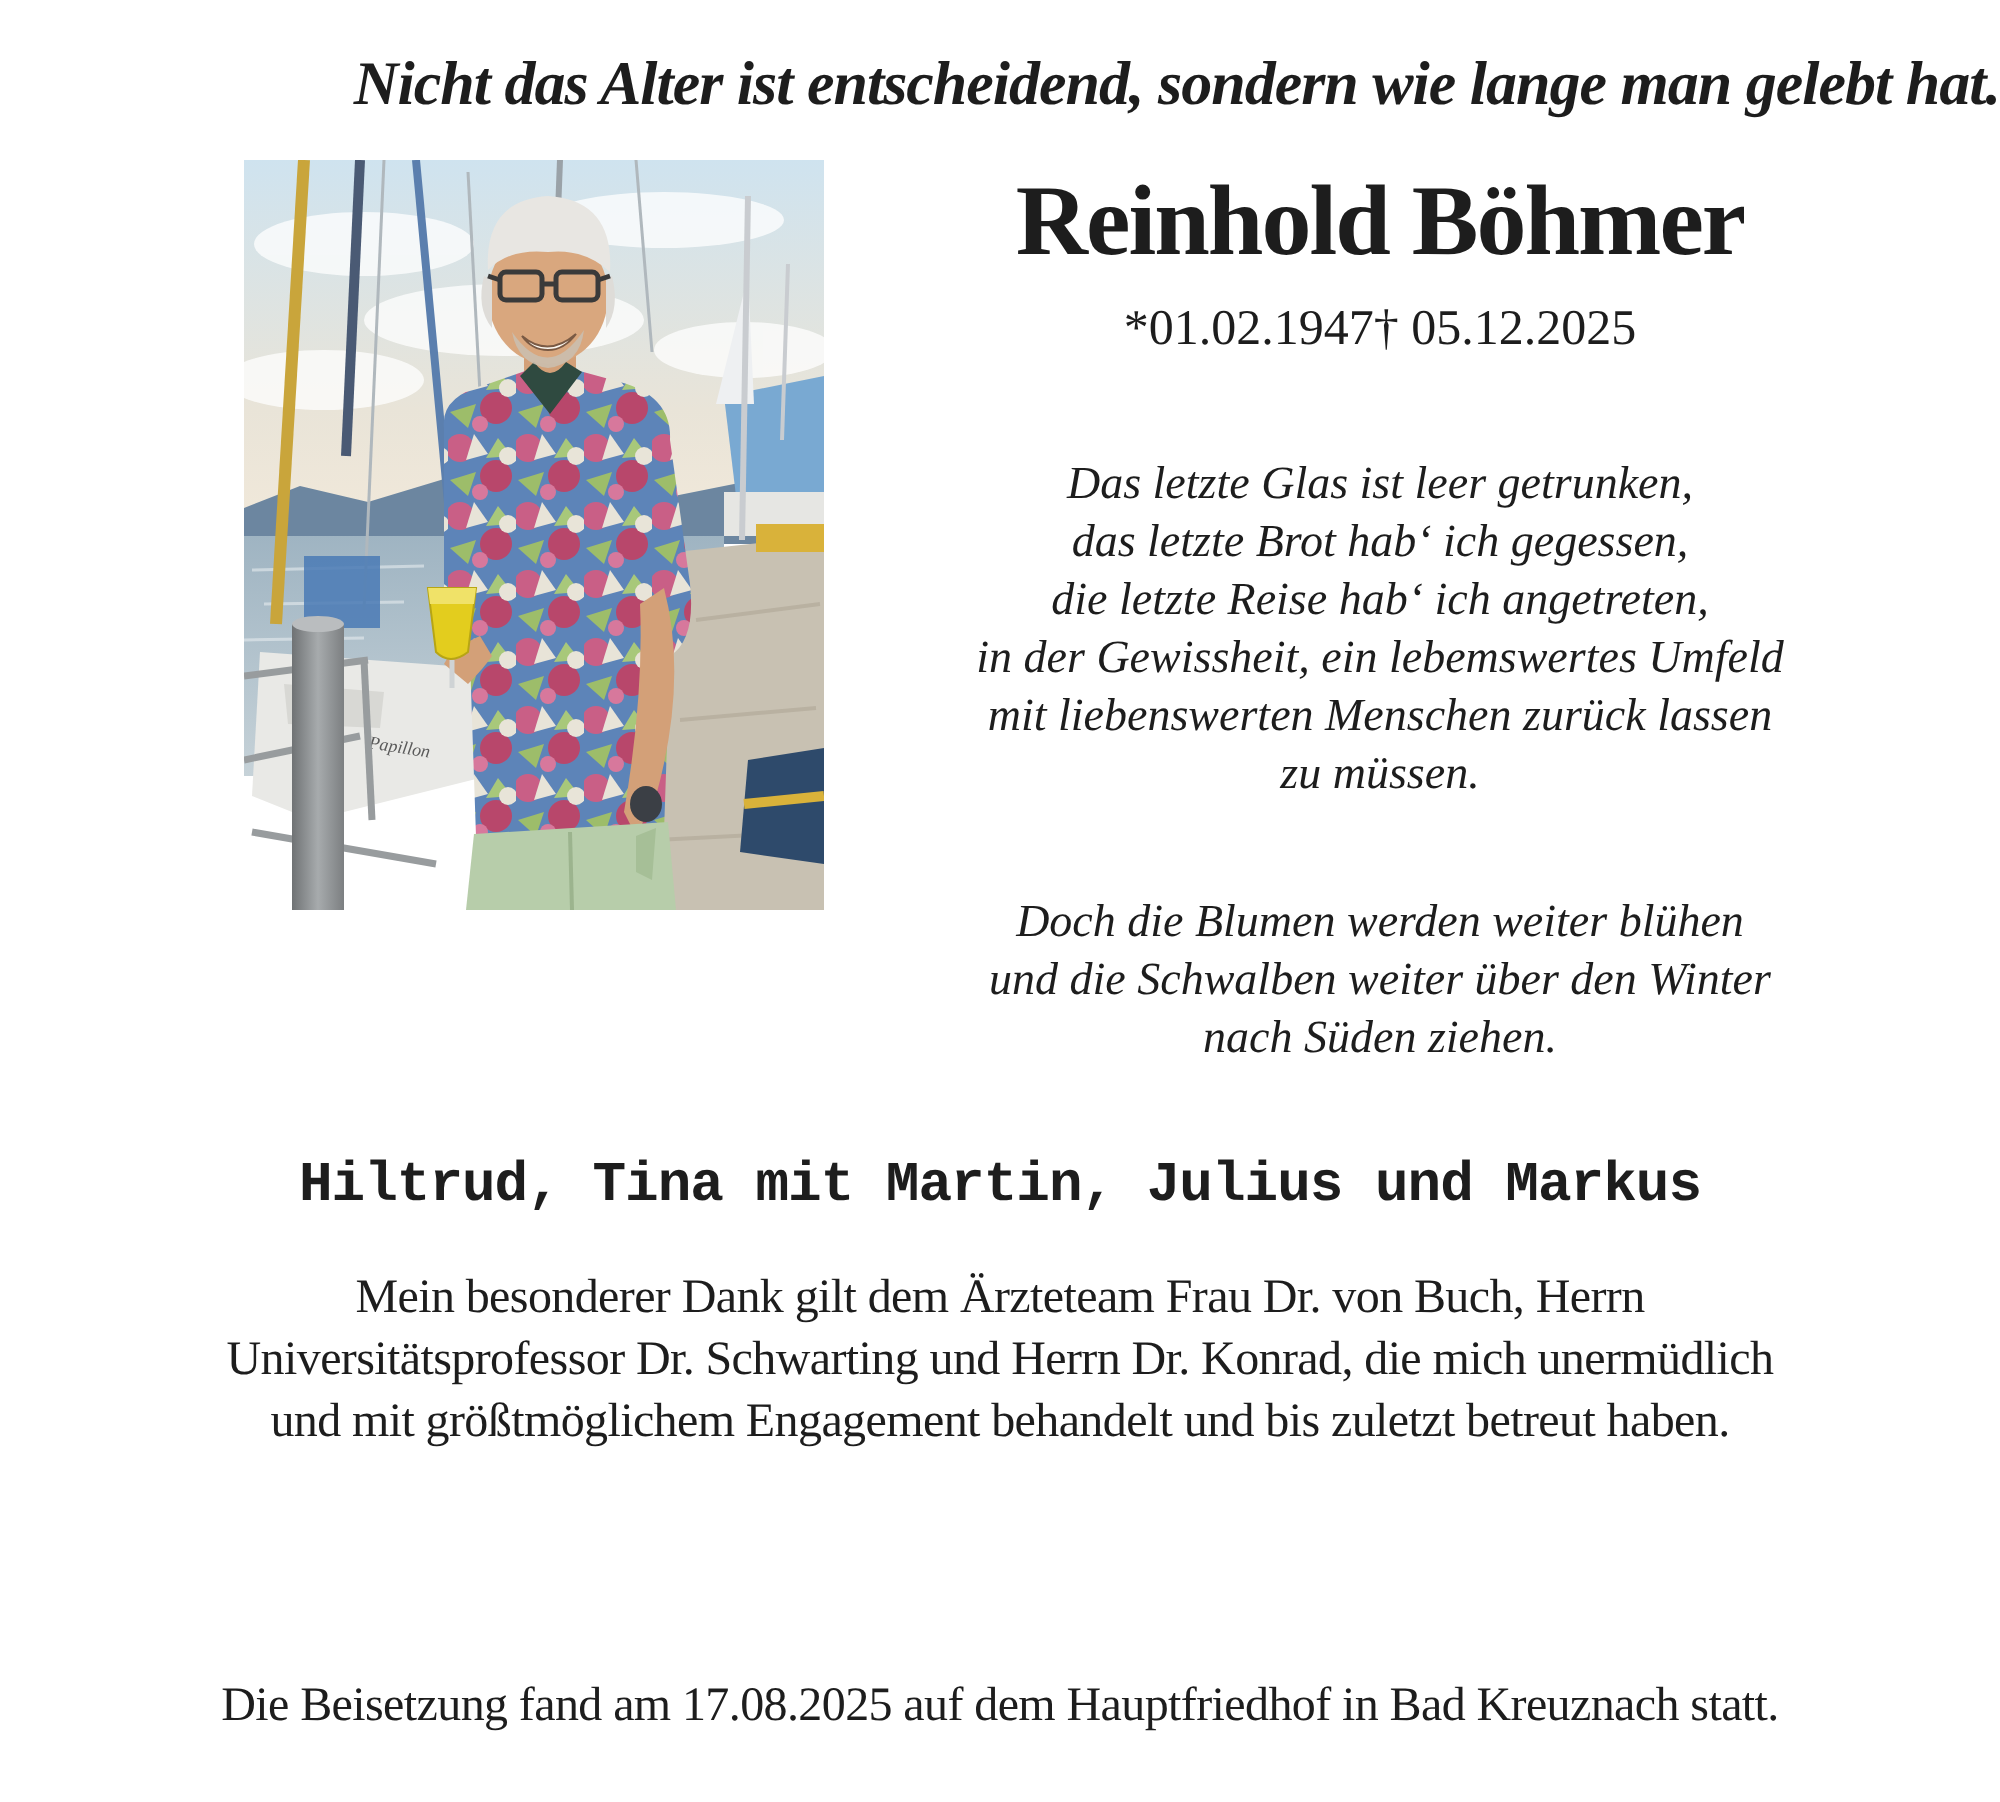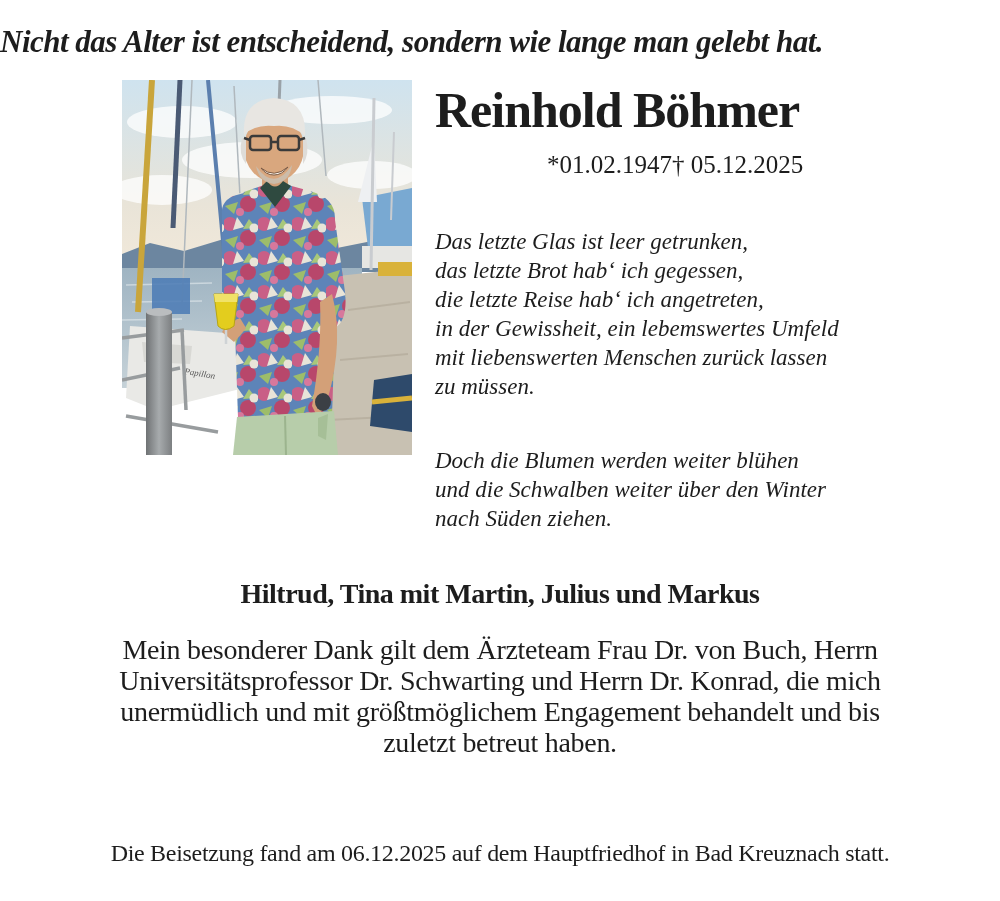--- a/index.html
+++ b/index.html
@@ -1,49 +1,49 @@
 <!DOCTYPE html>
 <html lang="de"><head>
 <meta charset="utf-8">
 <style>
   html,body{margin:0;padding:0;background:#fff;}
   .page{
     position:relative;width:1000px;height:901px;background:#ffffff;
     font-family:"Liberation Serif","DejaVu Serif",serif;color:#1d1d1d;overflow:hidden;
   }
   .headline{
-    position:absolute;top:24px;left:0;width:100%;text-align:left;
+    position:absolute;top:24px;left:0;width:100%;text-align:right;
     font-size:31px;font-weight:bold;font-style:italic;letter-spacing:-0.5px;
   }
   .photo{
     position:absolute;left:122px;top:80px;width:290px;height:375px;display:block;
   }
   .right-col{
-    position:absolute;left:435px;top:84px;width:480px;
+    position:absolute;left:450px;top:84px;width:480px;text-align:center;
   }
   .deceased-name{
     font-size:50px;font-weight:bold;letter-spacing:-1px;line-height:1.05;
   }
   .dates{
     margin-top:14px;font-size:25px;display:flex;justify-content:center;
   }
   .poem{font-style:italic;font-size:23px;line-height:29px;}
   .stanza-1{margin-top:48px;}
   .stanza-2{margin-top:45px;}
   .thanks{
     position:absolute;top:497px;left:85px;width:830px;text-align:center;
     font-size:24px;line-height:31px;letter-spacing:-0.3px;
   }
   .family-names{
     position:absolute;top:578px;left:0;width:100%;text-align:center;
-    font-size:28px;font-weight:bold;letter-spacing:-0.5px;
+    font-size:28px;font-weight:bold;letter-spacing:-0.5px;font-family:Liberation Mono, monospace;
   }
   .doctors{
     position:absolute;top:634px;left:110px;width:780px;text-align:center;
-    font-size:28px;line-height:31px;letter-spacing:-0.3px;
+    font-size:24px;line-height:31px;letter-spacing:-0.3px;
   }
   .farewell{
     position:absolute;top:780px;left:0;width:100%;text-align:center;
     font-size:27px;font-weight:bold;letter-spacing:-0.5px;
   }
   .funeral{
     position:absolute;top:840px;left:0;width:100%;text-align:center;
     font-size:24px;letter-spacing:-0.3px;
   }
 </style>
@@ -202,15 +202,15 @@
       <div>nach Süden ziehen.</div>
     </div>
   </div>
 
 
   <div class="family-names">Hiltrud, Tina mit Martin, Julius und Markus</div>
 
   <div class="doctors">Mein besonderer Dank gilt dem Ärzteteam Frau Dr. von Buch, Herrn Universitätsprofessor Dr. Schwarting und Herrn Dr. Konrad, die mich unermüdlich und mit größtmöglichem Engagement behandelt und bis zuletzt betreut haben.</div>
 
 
-  <div class="funeral">Die Beisetzung fand am 06.12.2025 auf dem Hauptfriedhof in Bad Kreuznach statt.</div>
+  <div class="funeral">Die Beisetzung fand am 17.08.2025 auf dem Hauptfriedhof in Bad Kreuznach statt.</div>
 
 </div>
 
 </body></html>

